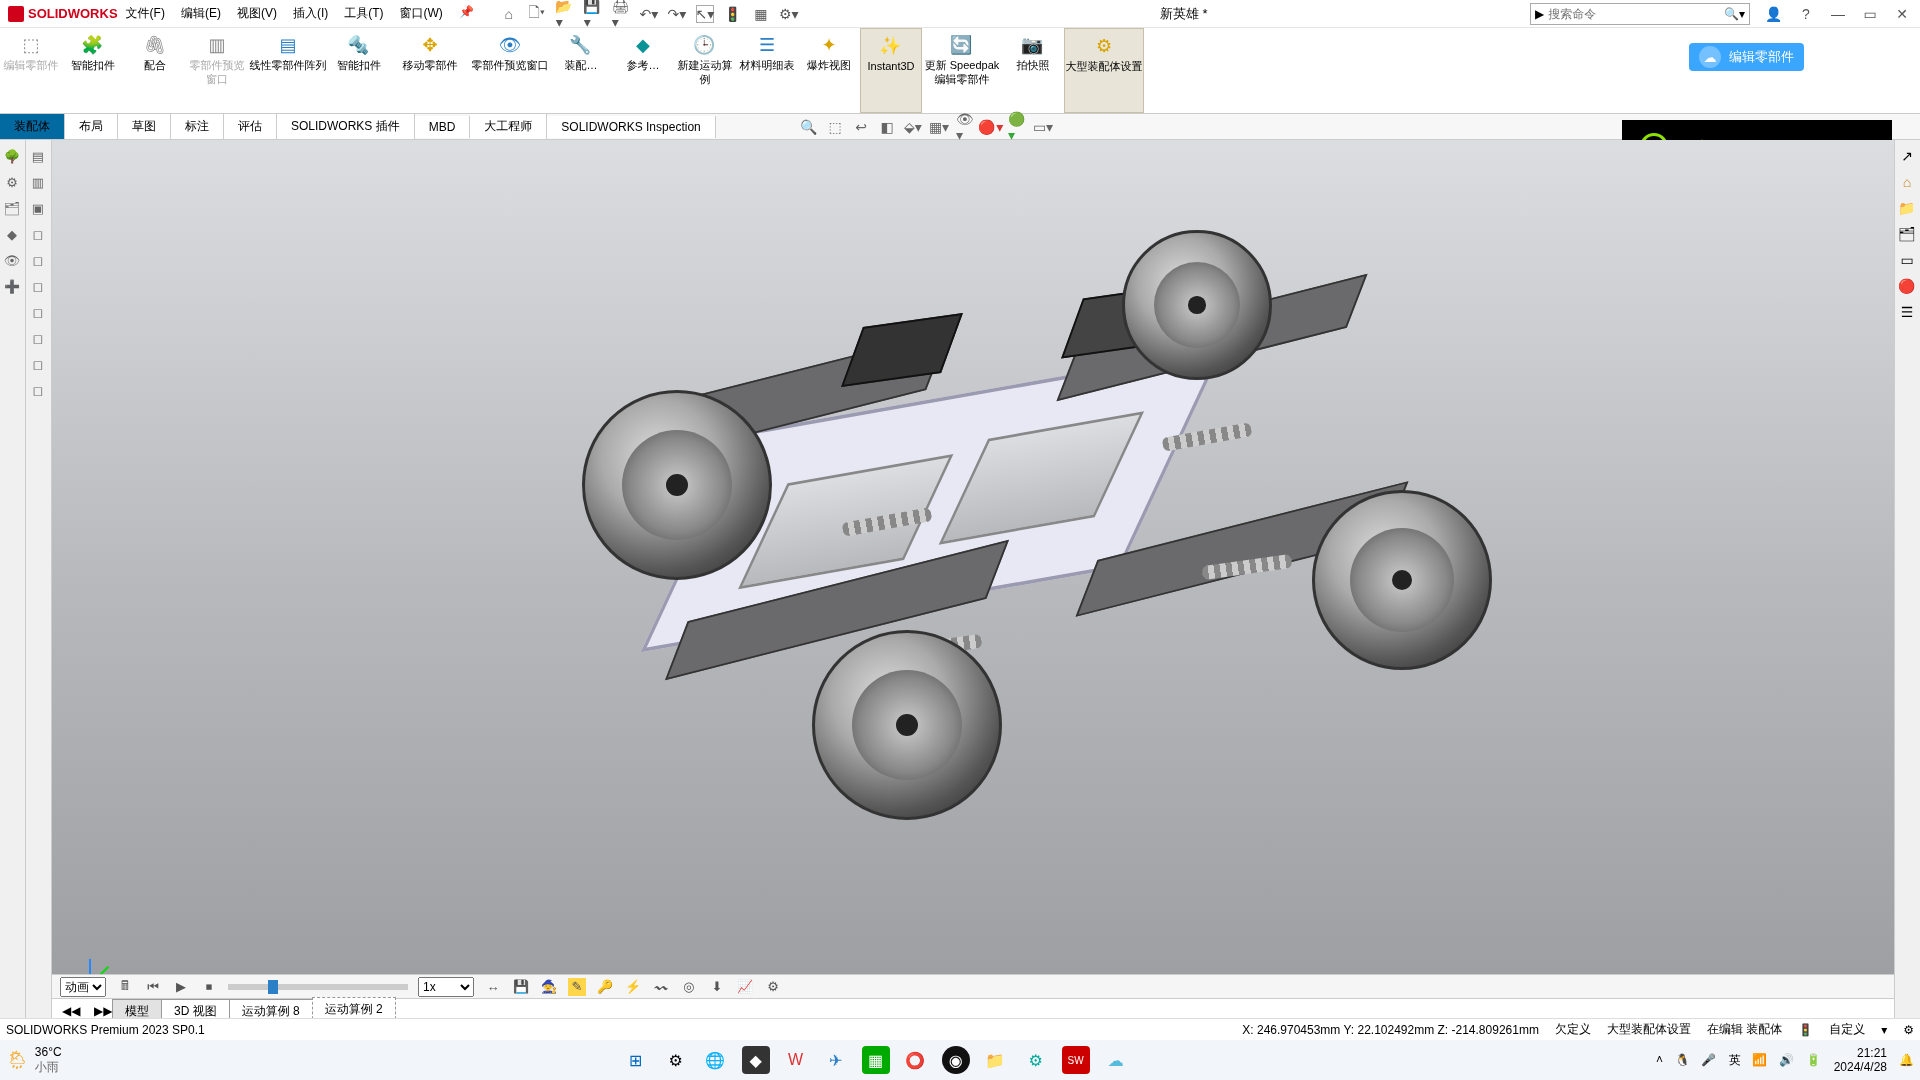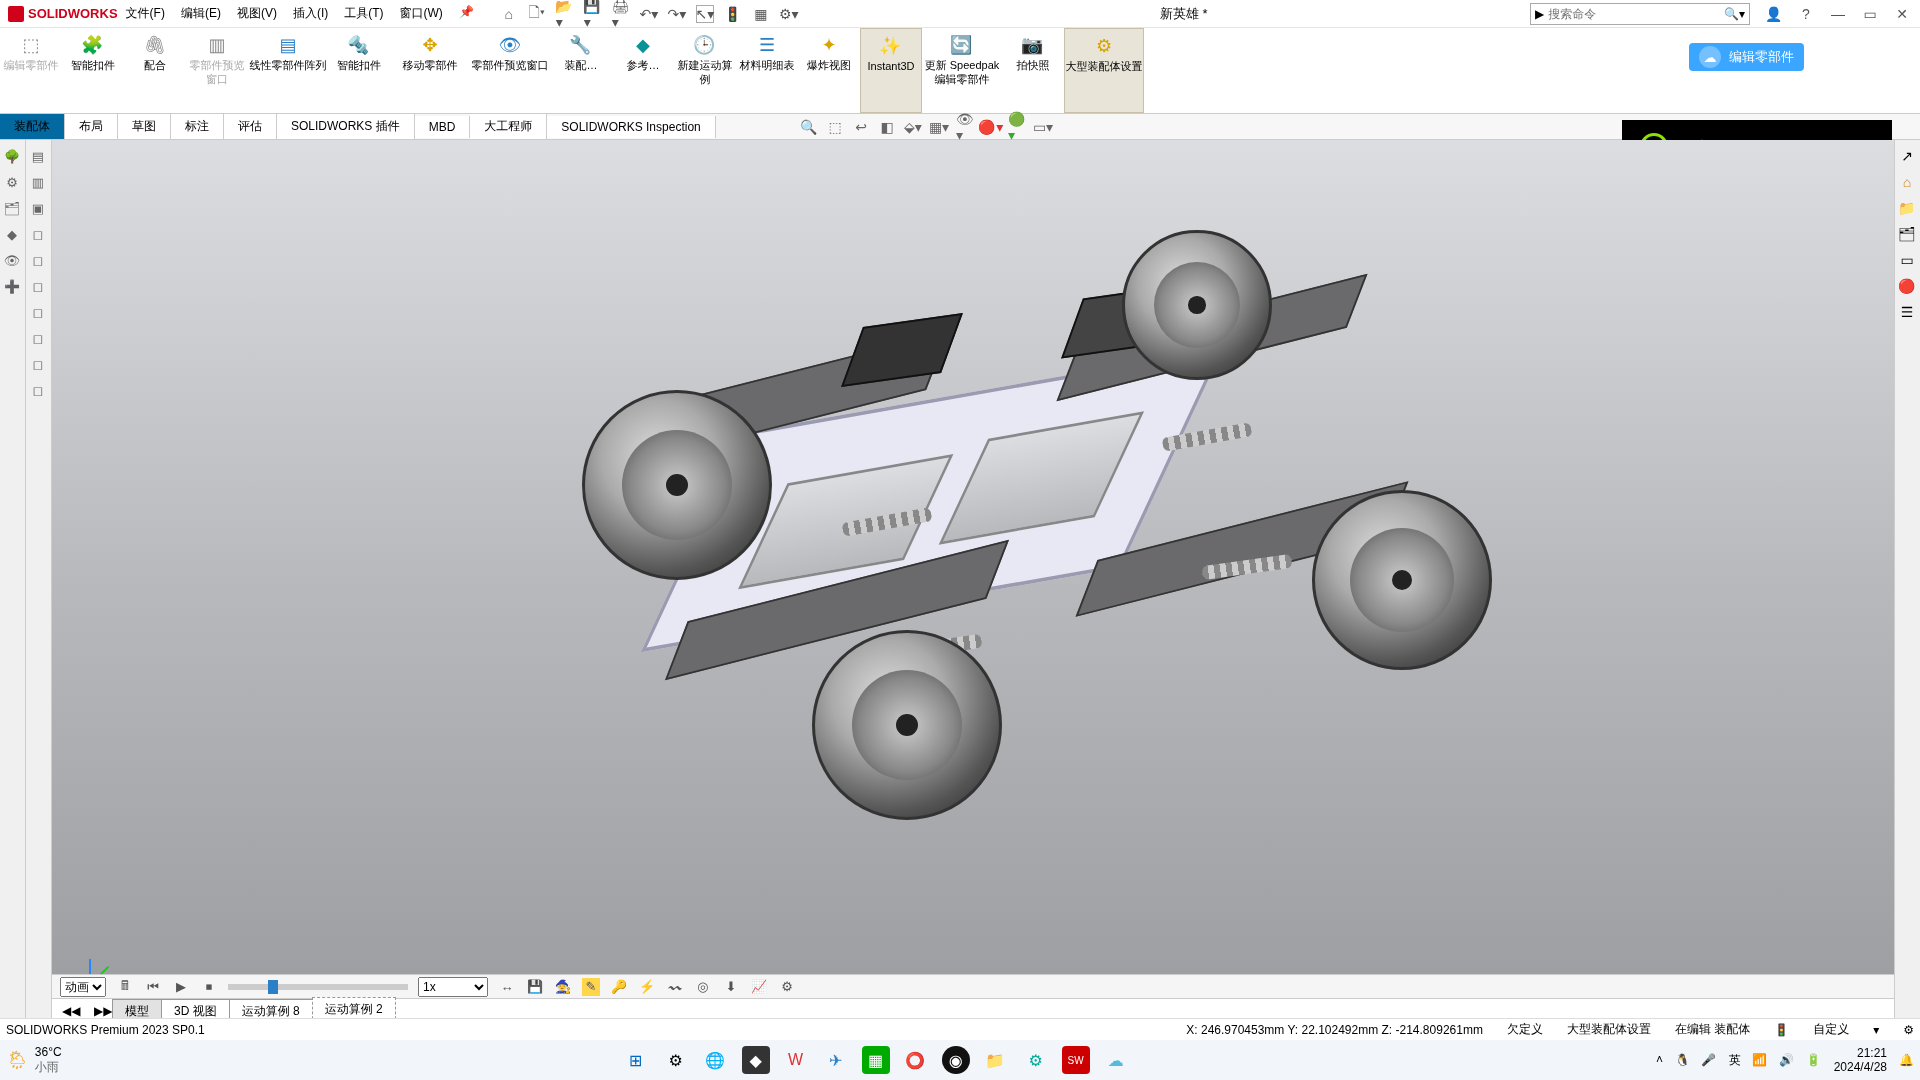--- a/index.html
+++ b/index.html
@@ -87,21 +87,21 @@
 .slider-thumb { position:absolute; left: 40px; top:-4px; width:10px; height:14px; background:#2a7fc7; }
 
 
 .bottom-tabs { height: 24px; background: #fff; border-top: 1px solid #ccc; display: flex; align-items: center; font-size: 12px; padding-left: 60px; }
 .btab { border: 1px solid #999; border-bottom: none; padding: 3px 12px; margin-right: -1px; background: #fff; }
 .btab.active { background: #e2e2e2; }
 
 
 .statusbar { position: absolute; bottom: 40px; left: 0; right: 0; height: 22px; background: #fff; border-top: 1px solid #ddd; display: flex; align-items: center; font-size: 12px; padding: 0 6px; }
 .status-left { flex: 0 0 auto; }
-.status-right { margin-left: auto; display: flex; gap: 24px; align-items: center; }
+.status-right { margin-left: auto; display: flex; gap: 16px; align-items: center; }
 
 
 .taskbar { position: absolute; bottom: 0; left: 0; right: 0; height: 40px; background: #f2f5f9; display: flex; align-items: center; padding: 0 6px; }
 .weather { display: flex; align-items: center; gap: 6px; font-size: 12px; }
 .task-apps { margin-left: 560px; display: flex; gap: 12px; }
 .task-apps .ta { width: 28px; height: 28px; border-radius: 4px; display:flex; align-items:center; justify-content:center; font-size:16px; }
 .tray { margin-left: auto; display: flex; align-items: center; gap: 12px; font-size: 12px; }
 .clock { text-align: right; line-height: 14px; }
 
 
@@ -312,21 +312,21 @@
 
     <div class="motion-bar" style="position:absolute;left:0;right:0;bottom:24px;">
       <select><option>动画</option></select>
       <span class="mt">🖩</span>
       <span class="mt">⏮</span>
       <span class="mt">▶</span>
       <span class="mt">⏹</span>
       <div class="slider-track">
           <div class="slider-thumb"></div>
         </div>
-      <select style="width:70px;"><option>1x</option></select>
+      <select style="width:56px;"><option>1x</option></select>
       <span class="mt">↔</span>
       <span class="mt">💾</span>
       <span class="mt">🧙</span>
       <span class="mt" style="background:#ffd54a;">✎</span>
       <span class="mt">🔑</span>
       <span class="mt">⚡</span>
       <span class="mt">〰</span>
       <span class="mt">◎</span>
       <span class="mt">⬇</span>
       <span class="mt">📈</span>

